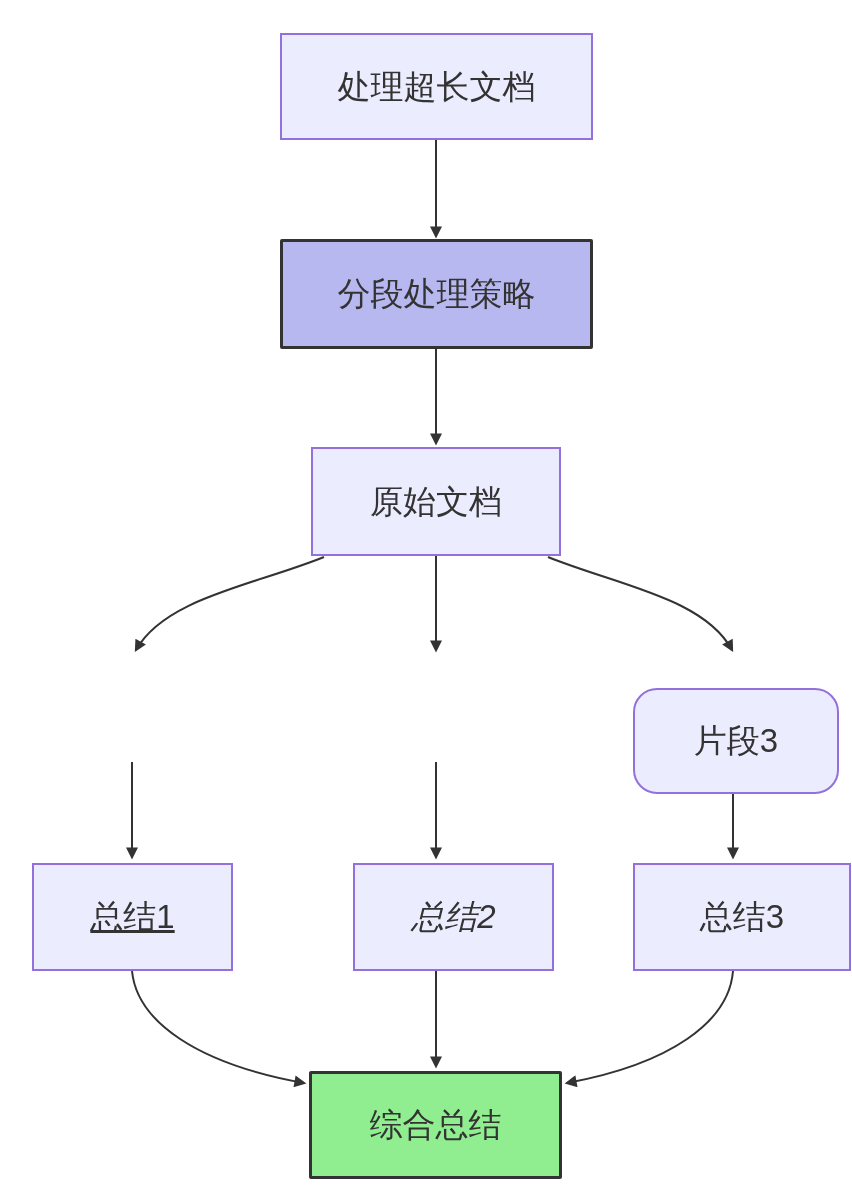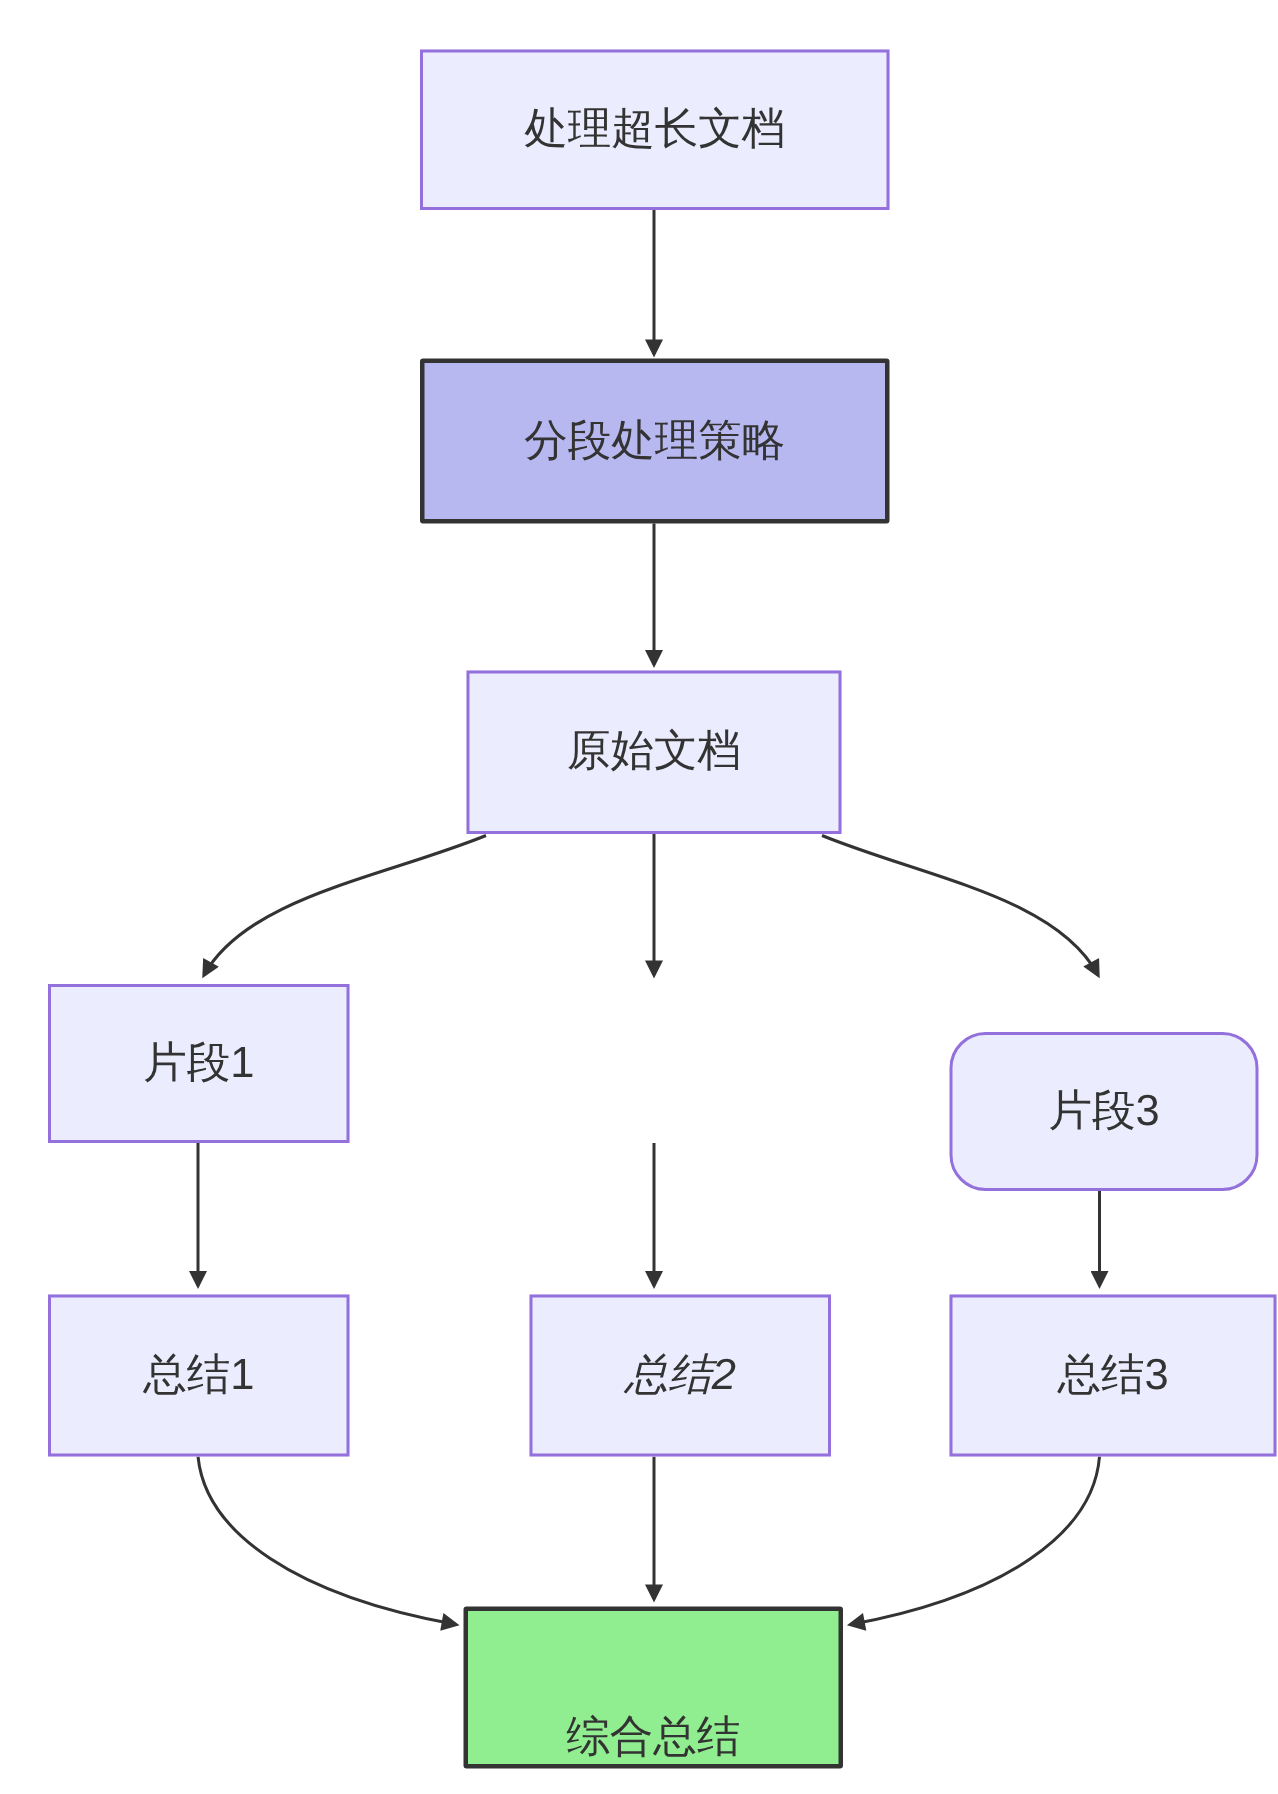--- a/index.html
+++ b/index.html
@@ -25,21 +25,21 @@
     stroke: var(--edge, #333333);
     stroke-width: 2px;
   }
   .node {
     position: absolute;
     box-sizing: border-box;
     display: flex;
     align-items: center;
     justify-content: center;
     text-align: center;
-    font-size: 29px;
+    font-size: 33px;
     line-height: 1.2;
     color: var(--text, #333333);
     background: var(--node-fill, #ECECFF);
     border: 2px solid var(--node-border, #9370DB);
   }
   .node.strong {
     background: var(--strategy-fill, #B8B8F0);
     border: 3px solid var(--strong-border, #333333);
     border-radius: 2px;
   }
@@ -78,38 +78,35 @@
   </div>
 
   <div class="node strong" style="left:280px; top:239px; width:313px; height:110px;justify-content:center;">
     <span>分段处理策略</span>
   </div>
 
   <div class="node" style="left:311px; top:447px; width:250px; height:109px;">
     <span>原始文档</span>
   </div>
 
-  <div class="node" style="left:32px; top:656px; width:201px; height:106px;">
-    <span>片段1</span>
-  </div>
 
 
   <div class="node" style="left:633px; top:688px; width:206px; height:106px;border-radius:24px;">
     <span>片段3</span>
   </div>
 
-  <div class="node" style="left:32px; top:863px; width:201px; height:108px;">
+  <div class="node" style="left:32px; top:863px; width:201px; height:108px;text-decoration:underline;">
     <span>总结1</span>
   </div>
 
   <div class="node" style="left:353px; top:863px; width:201px; height:108px;font-style:italic;">
     <span>总结2</span>
   </div>
 
   <div class="node" style="left:633px; top:863px; width:218px; height:108px;">
     <span>总结3</span>
   </div>
 
-  <div class="node final" style="left:309px; top:1071px; width:253px; height:108px;align-items:flex-end;">
+  <div class="node final" style="left:309px; top:1071px; width:253px; height:108px;">
     <span>综合总结</span>
   </div>
 
 </div>
 
 </body></html>

